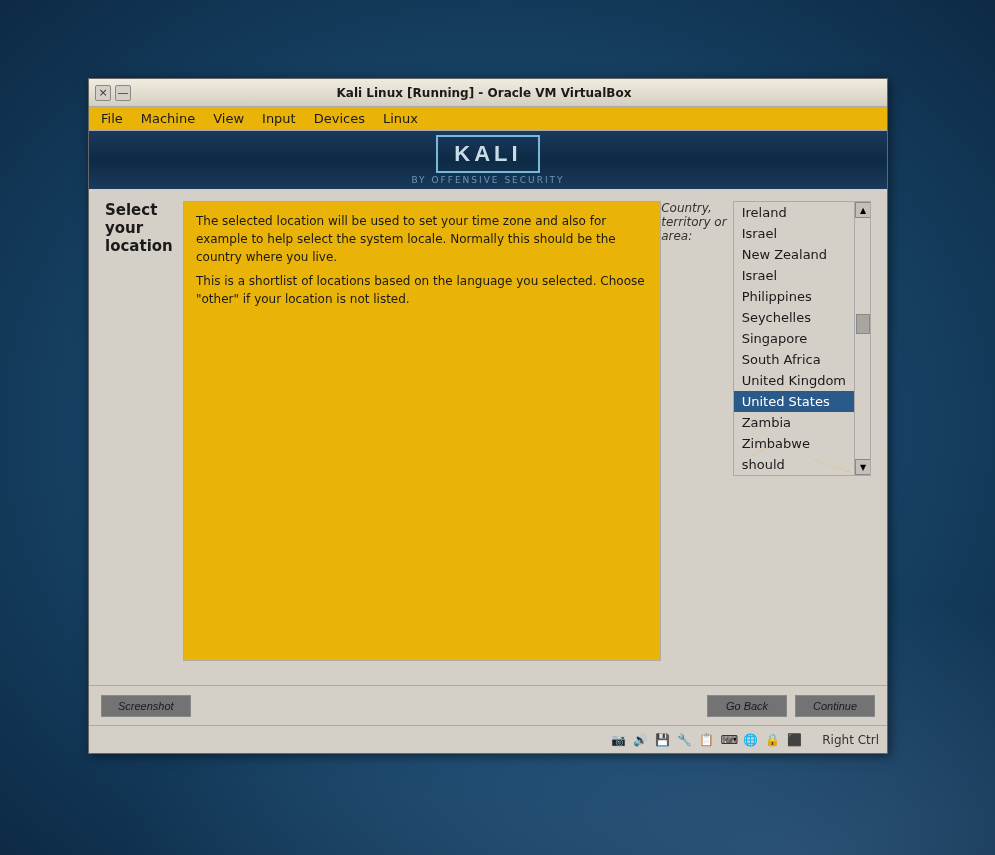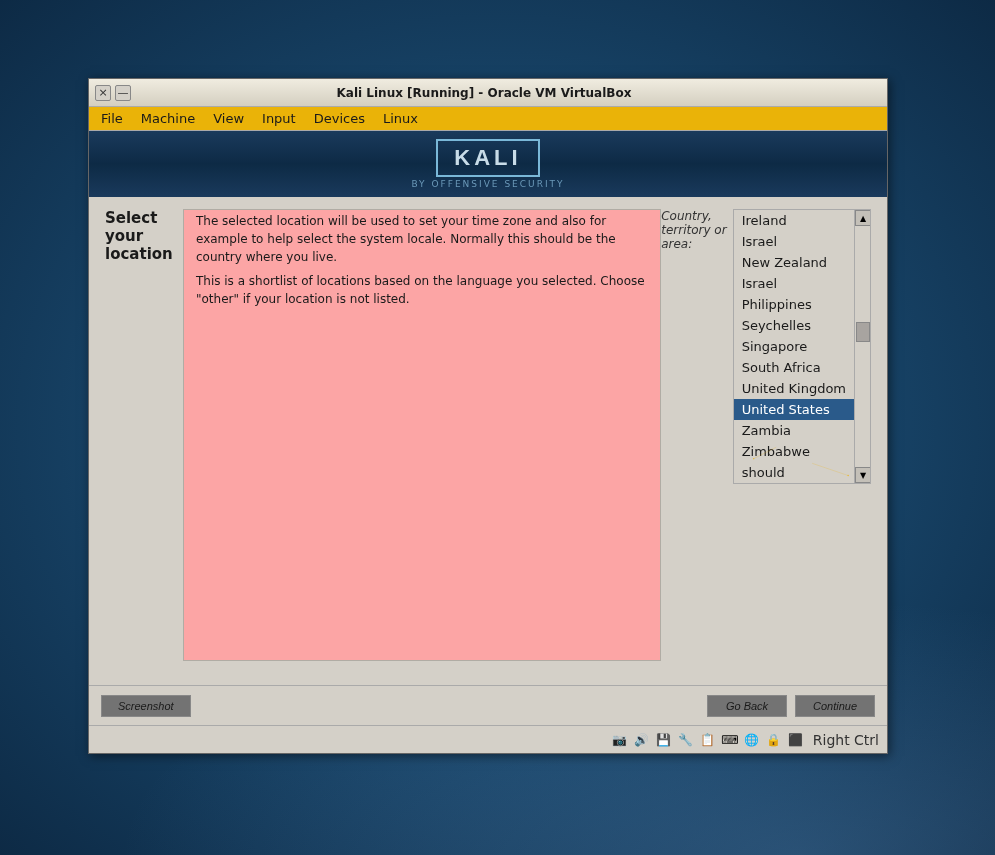--- a/index.html
+++ b/index.html
@@ -96,21 +96,21 @@
       padding: 2px 8px;
       font-size: 13px;
       color: #1a1a1a;
       cursor: pointer;
       border-radius: 2px;
     }
 
     
     .kali-header {
       background: linear-gradient(180deg, #1a3a5c 0%, #0d2a45 50%, #1a3a5c 100%);
-      height: 66px;
+      height: 58px;
       display: flex;
       align-items: center;
       justify-content: center;
       flex-shrink: 0;
     }
 
     .kali-logo {
       display: flex;
       flex-direction: column;
       align-items: center;
@@ -143,23 +143,23 @@
     }
 
     .section-title {
       font-size: 15px;
       font-weight: bold;
       color: #1a1a1a;
       margin-bottom: 12px;
     }
 
     .description-box {
-      background: #fca5a5;
+      background: #eab308;
       border: 1px solid #b0aca4;
-      padding: 2px 12px;
+      padding: 10px 12px;
       margin-bottom: 12px;
       font-size: 12px;
       line-height: 1.5;
       color: #1a1a1a;
     }
 
     .description-box p {
       margin-bottom: 6px;
     }
 
@@ -313,23 +313,23 @@
       width: 18px;
       height: 18px;
       display: inline-flex;
       align-items: center;
       justify-content: center;
       font-size: 12px;
       cursor: pointer;
     }
 
     .status-text {
-      font-size: 14px;
+      font-size: 12px;
       color: #333;
-      margin-left: 4px;
+      margin-left: 14px;
     }
 
     .scrollbar-area {
       width: 16px;
       background: #d4d0c8;
       border-left: 1px solid #aaa;
       display: flex;
       flex-direction: column;
       flex-shrink: 0;
     }

